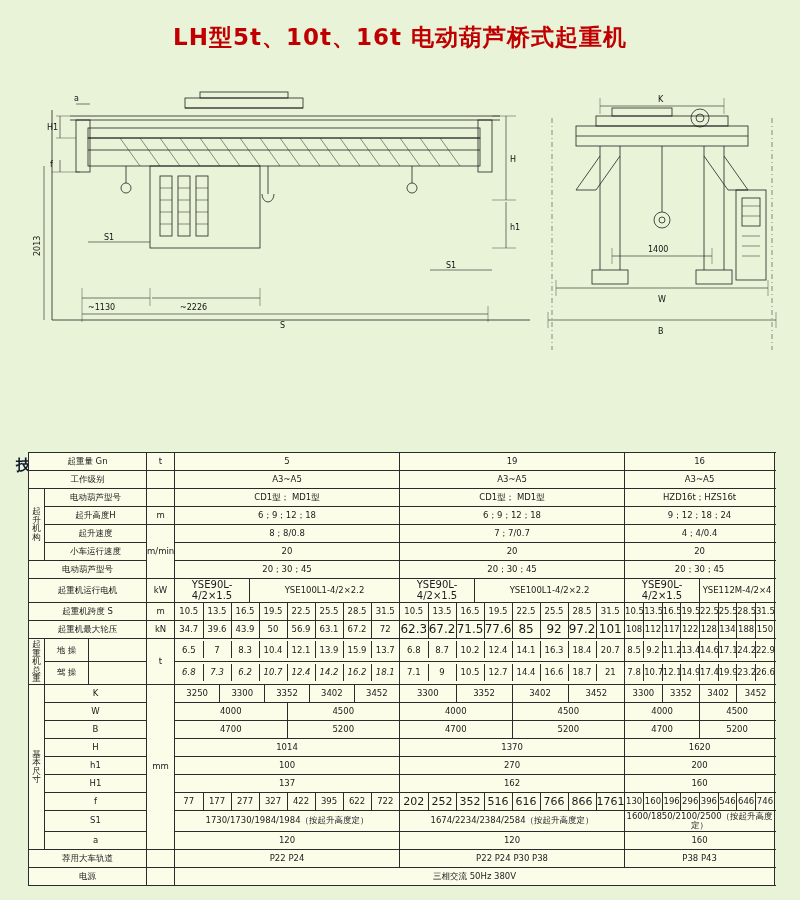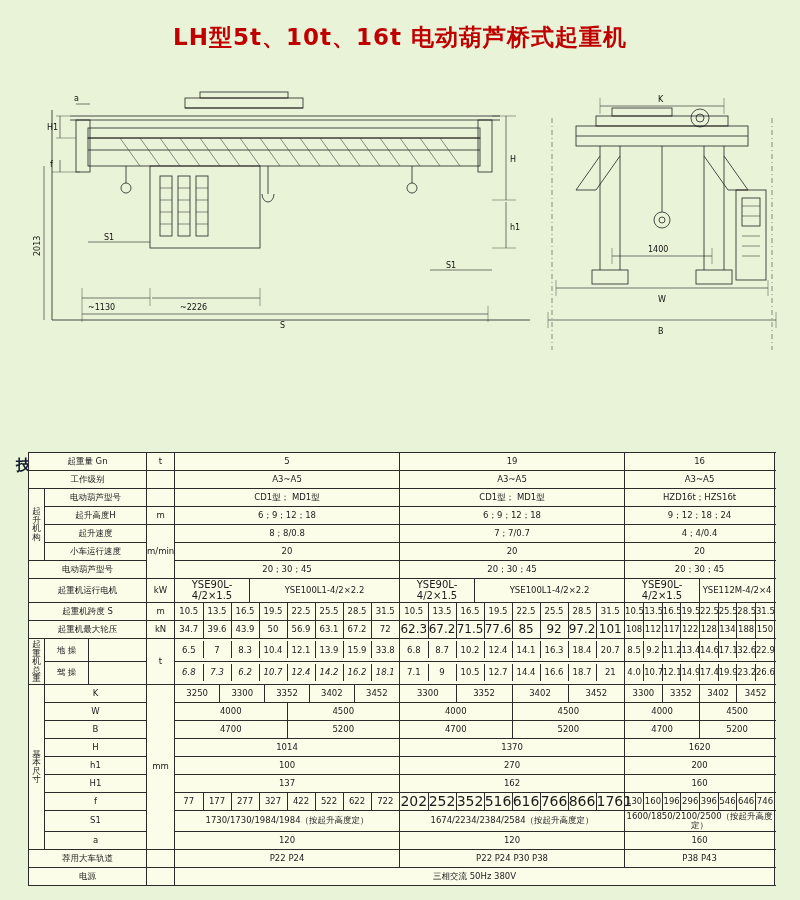--- a/index.html
+++ b/index.html
@@ -447,21 +447,21 @@
       <table style="border-collapse:collapse;width:100%;table-layout:fixed;font-size:8.5px">
         <tbody>
                 <tr>
           <td style="border:0;border-right:1px solid #2b2b2b">6.5</td>
           <td style="border:0;border-right:1px solid #2b2b2b">7</td>
           <td style="border:0;border-right:1px solid #2b2b2b">8.3</td>
           <td style="border:0;border-right:1px solid #2b2b2b">10.4</td>
           <td style="border:0;border-right:1px solid #2b2b2b">12.1</td>
           <td style="border:0;border-right:1px solid #2b2b2b">13.9</td>
           <td style="border:0;border-right:1px solid #2b2b2b">15.9</td>
-          <td style="border:0">33.8</td>
+          <td style="border:0">13.7</td>
         </tr>
       </tbody>
             </table>
     </td>
     <td colspan="3" style="padding:0">
       <table style="border-collapse:collapse;width:100%;table-layout:fixed;font-size:8.5px">
         <tbody>
                 <tr>
           <td style="border:0;border-right:1px solid #2b2b2b">6.8</td>
           <td style="border:0;border-right:1px solid #2b2b2b">8.7</td>
@@ -478,21 +478,21 @@
     <td colspan="3" style="padding:0">
       <table style="border-collapse:collapse;width:100%;table-layout:fixed;font-size:8.5px">
         <tbody>
                 <tr>
           <td style="border:0;border-right:1px solid #2b2b2b">8.5</td>
           <td style="border:0;border-right:1px solid #2b2b2b">9.2</td>
           <td style="border:0;border-right:1px solid #2b2b2b">11.2</td>
           <td style="border:0;border-right:1px solid #2b2b2b">13.4</td>
           <td style="border:0;border-right:1px solid #2b2b2b">14.6</td>
           <td style="border:0;border-right:1px solid #2b2b2b">17.1</td>
-          <td style="border:0;border-right:1px solid #2b2b2b">32.6</td>
+          <td style="border:0;border-right:1px solid #2b2b2b">24.2</td>
           <td style="border:0">22.9</td>
         </tr>
       </tbody>
             </table>
     </td>
   </tr>
   <tr>
     <td class="hd">驾  操</td>
     <td class="hd"></td>
     <td colspan="3" style="padding:0">
@@ -524,21 +524,21 @@
           <td style="border:0;border-right:1px solid #2b2b2b">18.7</td>
           <td style="border:0">21</td>
         </tr>
       </tbody>
             </table>
     </td>
     <td colspan="3" style="padding:0">
       <table style="border-collapse:collapse;width:100%;table-layout:fixed;font-size:8.5px">
         <tbody>
                 <tr>
-          <td style="border:0;border-right:1px solid #2b2b2b">4.0</td>
+          <td style="border:0;border-right:1px solid #2b2b2b">7.8</td>
           <td style="border:0;border-right:1px solid #2b2b2b">10.7</td>
           <td style="border:0;border-right:1px solid #2b2b2b">12.1</td>
           <td style="border:0;border-right:1px solid #2b2b2b">14.9</td>
           <td style="border:0;border-right:1px solid #2b2b2b">17.4</td>
           <td style="border:0;border-right:1px solid #2b2b2b">19.9</td>
           <td style="border:0;border-right:1px solid #2b2b2b">23.2</td>
           <td style="border:0">26.6</td>
         </tr>
       </tbody>
             </table>
@@ -681,29 +681,29 @@
     <td class="hd" colspan="2">f</td>
     <td colspan="3" style="padding:0">
       <table style="border-collapse:collapse;width:100%;table-layout:fixed;font-size:8.5px">
               <tbody>
                 <tr>
         <td style="border:0;border-right:1px solid #2b2b2b">77</td>
         <td style="border:0;border-right:1px solid #2b2b2b">177</td>
         <td style="border:0;border-right:1px solid #2b2b2b">277</td>
         <td style="border:0;border-right:1px solid #2b2b2b">327</td>
         <td style="border:0;border-right:1px solid #2b2b2b">422</td>
-        <td style="border:0;border-right:1px solid #2b2b2b">522</td>
+        <td style="border:0;border-right:1px solid #2b2b2b">395</td>
         <td style="border:0;border-right:1px solid #2b2b2b">622</td>
         <td style="border:0">722</td>
       </tr>
               </tbody>
             </table>
     </td>
     <td colspan="3" style="padding:0">
-      <table style="border-collapse:collapse;width:100%;table-layout:fixed;font-size:14px">
+      <table style="border-collapse:collapse;width:100%;table-layout:fixed;font-size:11px">
               <tbody>
                 <tr>
         <td style="border:0;border-right:1px solid #2b2b2b">202</td>
         <td style="border:0;border-right:1px solid #2b2b2b">252</td>
         <td style="border:0;border-right:1px solid #2b2b2b">352</td>
         <td style="border:0;border-right:1px solid #2b2b2b">516</td>
         <td style="border:0;border-right:1px solid #2b2b2b">616</td>
         <td style="border:0;border-right:1px solid #2b2b2b">766</td>
         <td style="border:0;border-right:1px solid #2b2b2b">866</td>
         <td style="border:0">1761</td>

